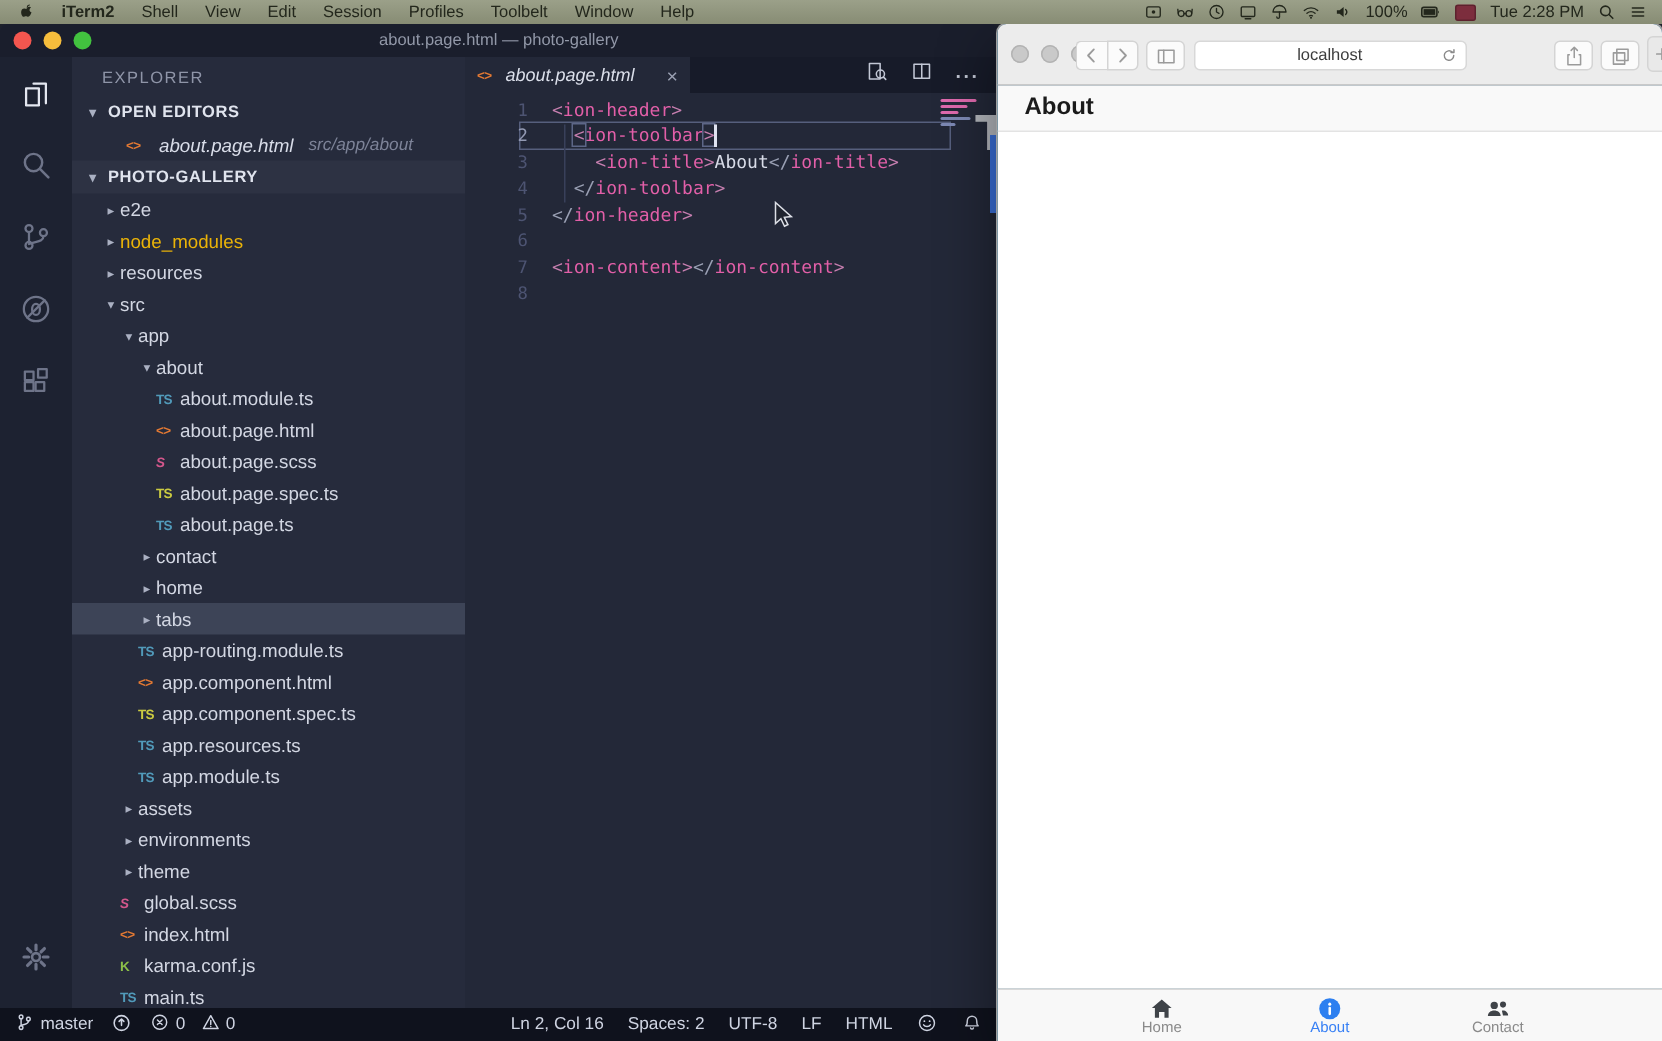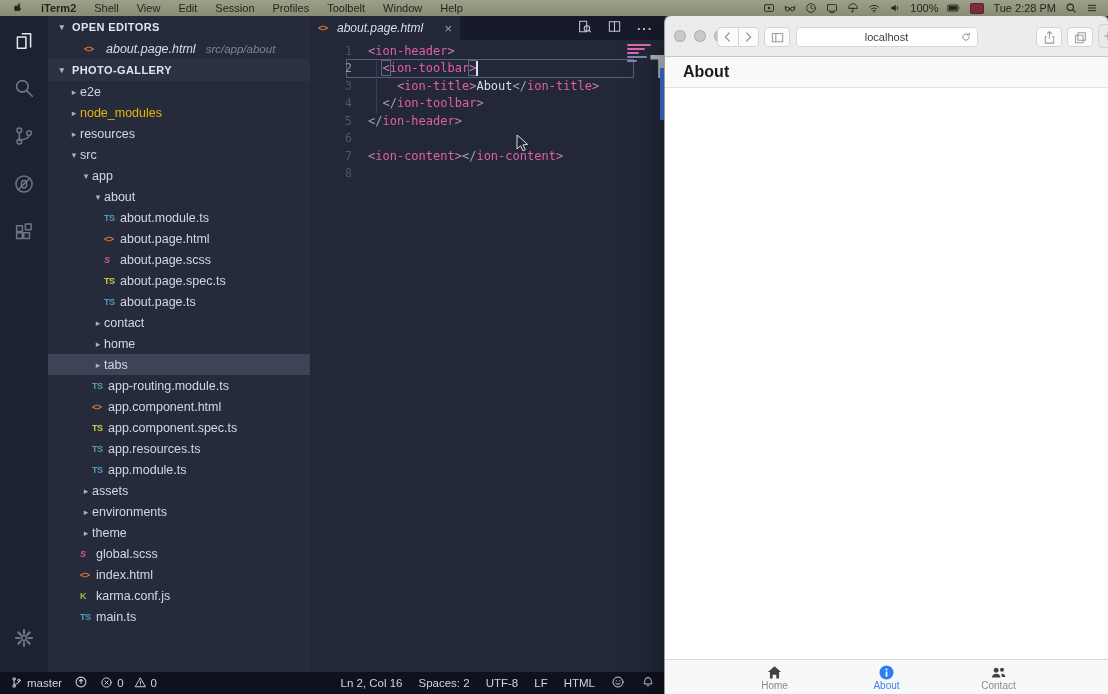--- a/index.html
+++ b/index.html
@@ -200,20 +200,28 @@
         </span>
         <span>
           <svg width="12" height="12" viewBox="0 0 16 16" fill="none" stroke="currentColor" stroke-width="1.3" stroke-linecap="round" stroke-linejoin="round">
             <path d="M3 4.5h10M3 8h10M3 11.5h10"></path>
           </svg>
         </span>
       </span>
   </div>
 
   <div class="vscode">
+    <div class="vs-titlebar">
+      <div class="traffic">
+        <span class="tl red"></span>
+        <span class="tl yellow"></span>
+        <span class="tl green"></span>
+      </div>
+      <div class="vs-title">about.page.html — photo-gallery</div>
+    </div>
     <div class="vs-main">
       <div class="activitybar" id="activitybar">
           <div class="ab-icon active">
             <svg width="22" height="22" viewBox="0 0 16 16" fill="none" stroke="currentColor" stroke-width="1.1" stroke-linecap="round" stroke-linejoin="round">
               <path d="M6.8 3.5h6v9.5"></path>
               <rect x="3.2" y="5.8" width="6.2" height="8.2"></rect>
             </svg>
           </div>
           <div class="ab-icon">
             <svg width="22" height="22" viewBox="0 0 16 16" fill="none" stroke="currentColor" stroke-width="1.2" stroke-linecap="round" stroke-linejoin="round">
@@ -245,20 +253,21 @@
             </svg>
           </div>
           <div class="ab-icon ab-bottom">
             <svg width="20" height="20" viewBox="0 0 16 16" fill="none" stroke="currentColor" stroke-width="1.4" stroke-linecap="round" stroke-linejoin="round">
               <circle cx="8" cy="8" r="2.1"></circle>
               <path d="M8 1.6v2.5M8 11.9v2.5M1.6 8h2.5M11.9 8h2.5M3.5 3.5l1.8 1.8M10.7 10.7l1.8 1.8M12.5 3.5l-1.8 1.8M5.3 10.7l-1.8 1.8" stroke-width="1.7"></path>
             </svg>
           </div>
         </div>
       <div class="sidebar">
+        <div class="sb-title">EXPLORER</div>
         <div class="section-hdr">
           <span class="twisty">▾</span>
           <span>OPEN EDITORS</span>
         </div>
         <div id="open-editors">
             <div class="oe-item">
       <span class="fileicon fi-html">&lt;&gt;</span>
       <span class="lbl">about.page.html</span>
               <span class="detail">src/app/about</span>
             </div>

